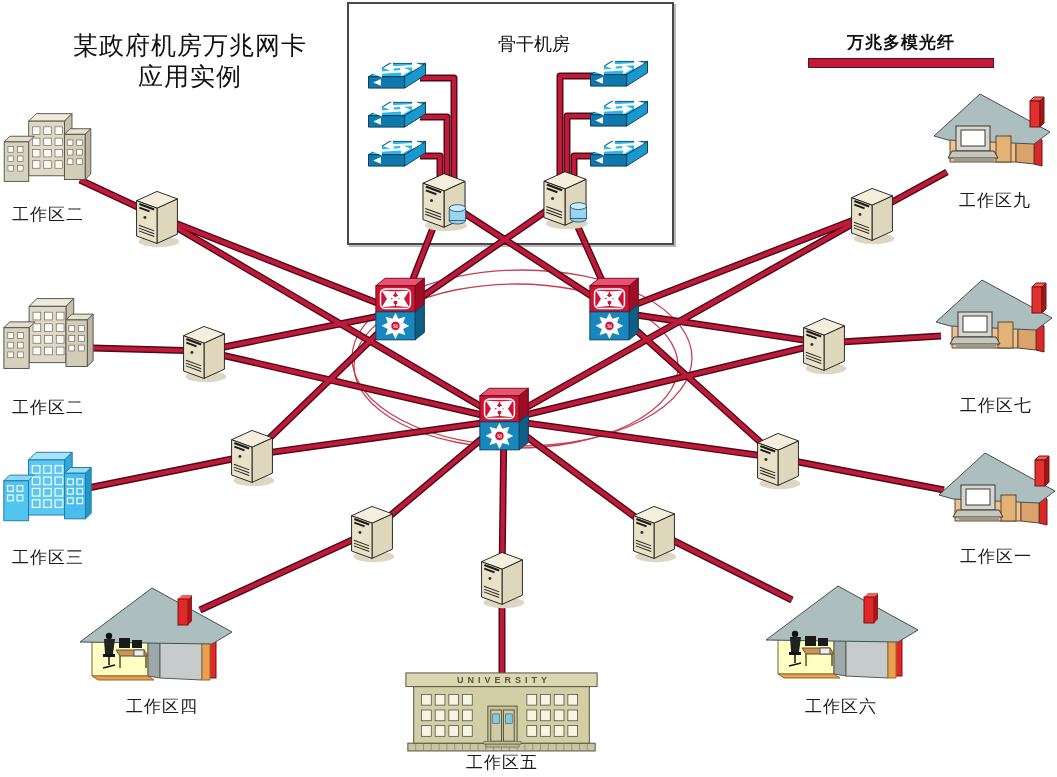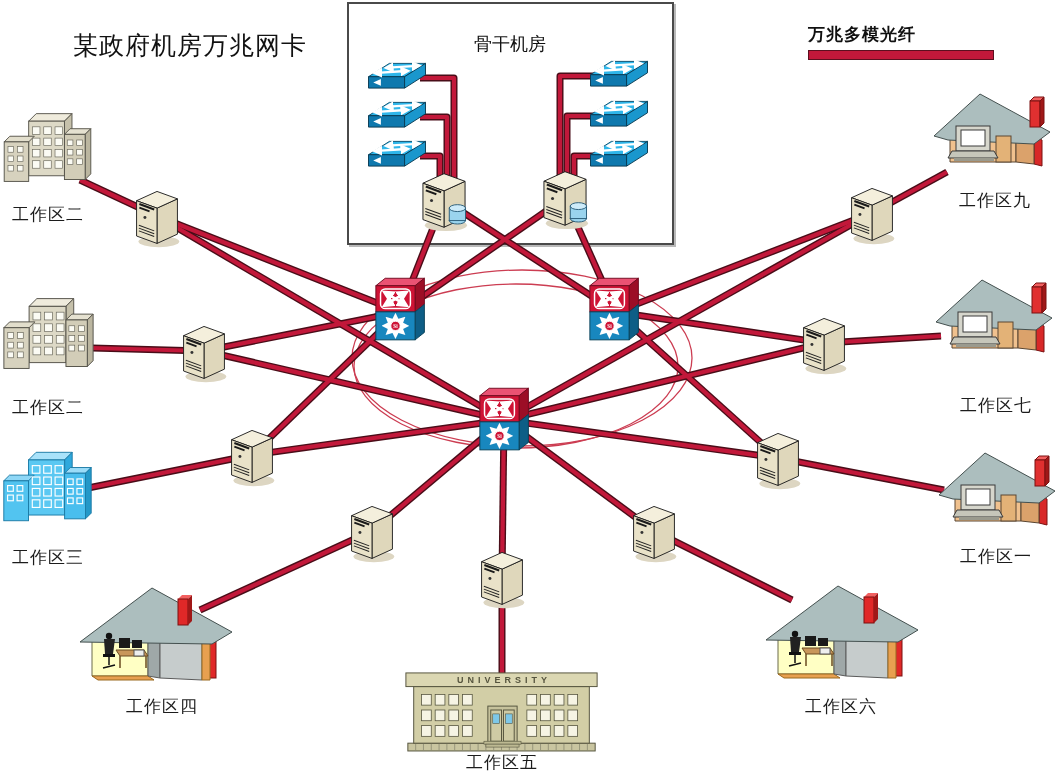--- a/index.html
+++ b/index.html
@@ -5,23 +5,23 @@
   html,body{margin:0;padding:0;background:#fff;}
   .stage{position:relative;width:1057px;height:777px;background:#fff;overflow:hidden;
          font-family:"Liberation Serif","DejaVu Serif",serif;}
   .bbox{position:absolute;left:347px;top:2px;width:323px;height:239px;
         border:2px solid #4a4a4a;box-shadow:2px 2px 0 0 #b9b9b9;background:transparent;z-index:1;}
   #wires{position:absolute;left:0;top:0;z-index:2;}
   .node{position:absolute;z-index:3;}
   .lbl{position:absolute;z-index:4;color:#1c1c1c;font-size:17px;letter-spacing:1px;white-space:nowrap;}
   .title{position:absolute;left:55px;top:30px;width:270px;text-align:center;z-index:4;
          font-size:25px;line-height:31px;color:#111;letter-spacing:1px;}
-  .room-lbl{position:absolute;left:450px;top:32px;width:120px;text-align:center;z-index:4;
+  .room-lbl{position:absolute;left:450px;top:32px;width:120px;text-align:right;z-index:4;
             font-size:18px;color:#111;}
-  .legend{position:absolute;left:808px;top:23px;width:186px;z-index:4;}
+  .legend{position:absolute;left:808px;top:31px;width:186px;z-index:4;text-align:center;}
   .legend .legend-text{font-size:17px;font-weight:600;color:#111;letter-spacing:1px;}
   .legend .legend-bar{margin-top:4px;height:8px;background:#c2183a;border:1px solid #5c0f1f;}
   .core-lbl{position:absolute;left:428px;top:311px;width:186px;z-index:4;text-align:center;
             font-size:20px;line-height:28px;color:#2d2d2d;font-weight:600;}
   .univ-sign{position:absolute;left:412px;top:675px;width:184px;z-index:4;text-align:center;
              font-size:9px;font-weight:bold;letter-spacing:4px;color:#55543e;
              font-family:"Liberation Sans","DejaVu Sans",sans-serif;}
   svg{display:block;}
 </style>
 </head>
@@ -454,20 +454,21 @@
       </svg>
     </div>
   <div class="node" style="left:928px;top:84px">
       <svg width="125" height="88" viewBox="0 0 125 88">
         <use href="#sym-house-tele"></use>
       </svg>
     </div>
 
   <div class="title">
     <div>某政府机房万兆网卡</div>
+    <div>应用实例</div>
   </div>
   <div class="room-lbl">骨干机房</div>
   <div class="legend">
     <div class="legend-text">万兆多模光纤</div>
     <div class="legend-bar"></div>
   </div>
   <div class="core-lbl">
   </div>
   <div class="univ-sign">UNIVERSITY</div>
 

